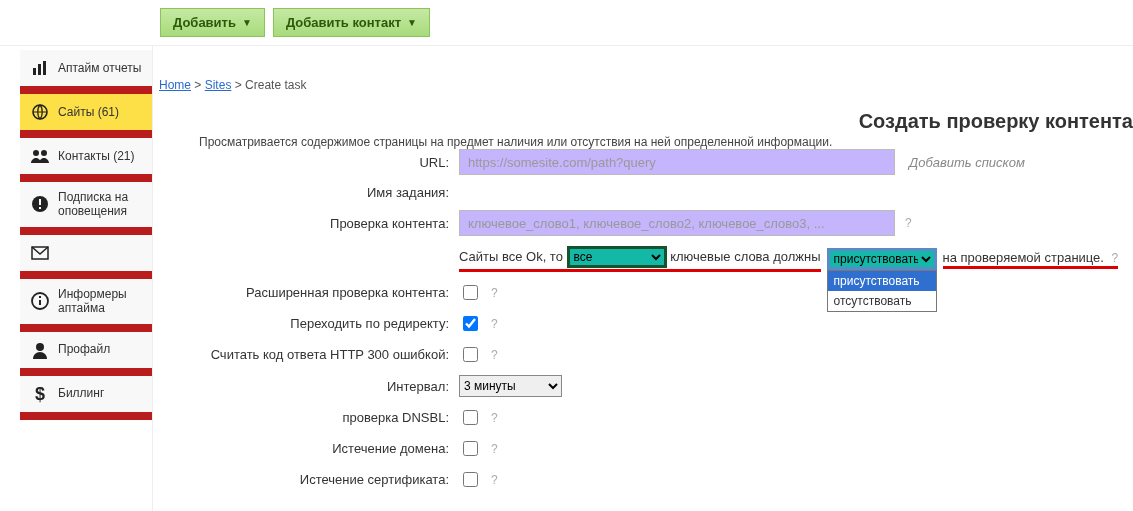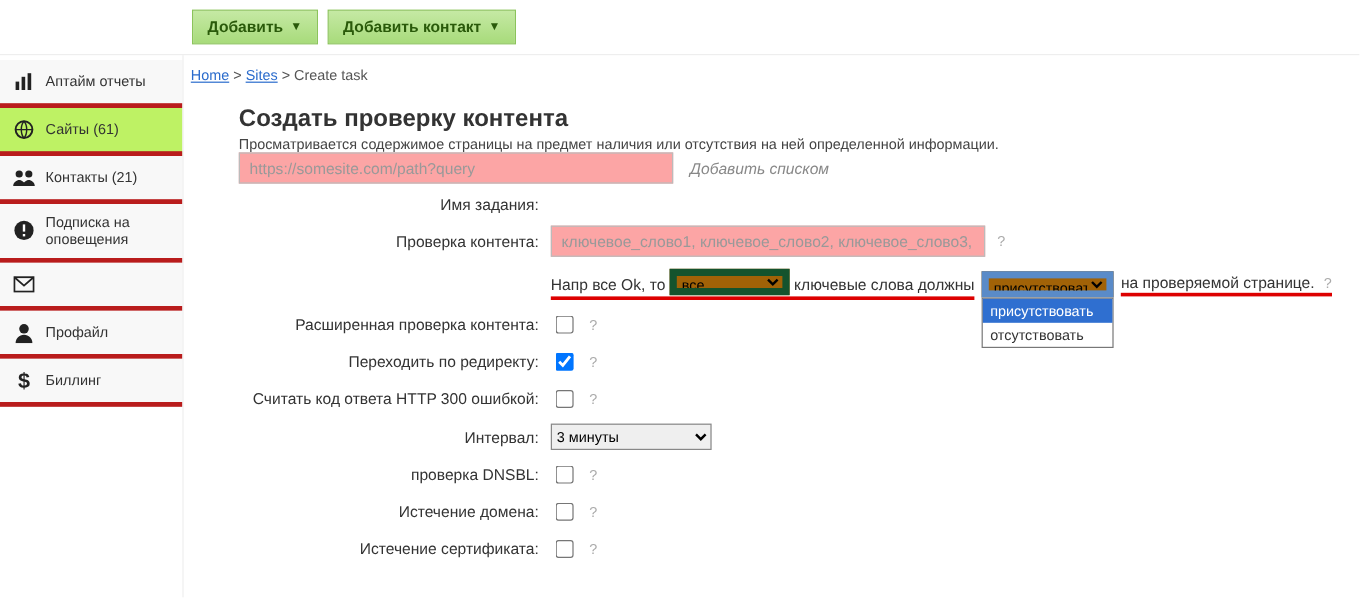--- a/index.html
+++ b/index.html
@@ -36,60 +36,63 @@
   }
   .sidebar {
     width: 152px;
     padding-top: 4px;
   }
   .side-item {
     display: flex;
     align-items: center;
     gap: 8px;
     padding: 8px 10px;
-    border-bottom: 4px solid #b91c1c;
+    border-bottom: 8px solid #b91c1c;
     background: #f8f8f8;
     cursor: pointer;
     font-size: 12px;
     color: #333;
     line-height: 1.2;
+    margin-left: 20px;
   }
   .side-item.active {
-    background: #bef264;
+    background: #fde047;
     font-weight: normal;
   }
   .side-item .icon {
     width: 20px;
     height: 20px;
     display: flex;
     align-items: center;
     justify-content: center;
     flex-shrink: 0;
   }
   .side-item .txt { flex: 1; }
   .main {
     flex: 1;
     border-left: 1px solid #eee;
     padding: 6px 0 20px 6px;
   }
   .breadcrumb {
     font-size: 12px;
     color: #555;
     padding: 4px 0 10px 0;
+    margin-top: 22px;
   }
   .breadcrumb a {
     color: #2a6bcc;
     text-decoration: underline;
   }
   .content-inner { padding-left: 40px; }
   h1.page-title {
     font-size: 20px;
     font-weight: bold;
     margin: 8px 0 2px 0;
     color: #333;
+    text-align: right;
   }
   .page-desc {
     font-size: 12px;
     color: #444;
   }
   .form-row {
     display: flex;
     align-items: center;
     margin-bottom: 10px;
   }
@@ -99,24 +102,24 @@
     padding-right: 10px;
     font-size: 13px;
     color: #333;
   }
   .form-field {
     display: flex;
     align-items: center;
     gap: 6px;
   }
   input[type=text].wide {
-    width: 362px;
+    width: 436px;
     height: 26px;
     border: 1px solid #bbb;
-    background: #fca5a5;
+    background: #c4b5fd;
     padding: 0 8px;
     font-size: 13px;
     color: #666;
   }
   input[type=text].wide::placeholder { color: #999; }
   .addlist {
     color: #888;
     font-style: italic;
     margin-left: 8px;
     cursor: pointer;
@@ -132,24 +135,24 @@
     align-items: center;
     gap: 6px;
     font-size: 13px;
     position: relative;
   }
   .sentence-row .seg1, .sentence-row .seg2 {
     border-bottom: 3px solid #d00;
     padding-bottom: 1px;
   }
   select.sel {
-    border: 6px solid #14532d;
+    border: 3px solid #14532d;
     height: 22px;
     font-size: 12px;
-    background: #a16207;
+    background: #14b8a6;
   }
   select.sel-wide { width: 100px; }
   select.sel-presence { width: 110px; border-color:#5a8bc8; }
   .dropdown-open {
     position: absolute;
     top: 22px;
     left: 0;
     background: #fff;
     border: 1px solid #777;
     width: 110px;
@@ -162,21 +165,21 @@
   }
   .dropdown-open .opt.sel {
     background: #2f6fd0;
     color: #fff;
   }
   .presence-wrap { position: relative; display:inline-block;border-radius:11px; }
   select.interval {
     border: 1px solid #888;
     height: 22px;
     font-size: 12px;
-    width: 134px;
+    width: 103px;
   }
   input[type=checkbox] {
     width: 15px; height: 15px;
   }
   svg { display:block; }
 </style>
 </head>
 <body>
 
 <div class="topbar">
@@ -238,20 +241,30 @@
 
     <div class="side-item">
       <span class="icon">
         <svg width="18" height="14" viewBox="0 0 18 14">
             <rect x="1" y="1" width="16" height="12" fill="none" stroke="#222" stroke-width="1.5"></rect>
             <path d="M1 1l8 7 8-7" fill="none" stroke="#222" stroke-width="1.5"></path>
           </svg>
       </span>
     </div>
 
+    <div class="side-item">
+      <span class="icon">
+        <svg width="18" height="18" viewBox="0 0 18 18">
+            <circle cx="9" cy="9" r="8" fill="none" stroke="#222" stroke-width="1.8"></circle>
+            <rect x="8" y="8" width="2" height="5" fill="#222"></rect>
+            <rect x="8" y="4" width="2" height="2" fill="#222"></rect>
+          </svg>
+      </span>
+      <span class="txt">Информеры аптайма</span>
+    </div>
 
     <div class="side-item">
       <span class="icon">
         <svg width="18" height="18" viewBox="0 0 18 18">
             <circle cx="9" cy="6" r="4" fill="#222"></circle>
             <path d="M2 18c0-4 3-7 7-7s7 3 7 7" fill="#222"></path>
           </svg>
       </span>
       <span class="txt">Профайл</span>
     </div>
@@ -274,20 +287,21 @@
       <a href="#">Sites</a>
       &gt;
       <span>Create task</span>
     </div>
 
     <div class="content-inner">
       <h1 class="page-title">Создать проверку контента</h1>
       <div class="page-desc">Просматривается содержимое страницы на предмет наличия или отсутствия на ней определенной информации.</div>
 
       <div class="form-row">
+        <div class="form-label">URL:</div>
         <div class="form-field">
           <input type="text" class="wide" placeholder="https://somesite.com/path?query" style="">
           <span class="addlist">Добавить списком</span>
         </div>
       </div>
 
       <div class="form-row">
         <div class="form-label">Имя задания:</div>
       </div>
 
@@ -296,21 +310,21 @@
         <div class="form-field">
           <input type="text" class="wide" placeholder="ключевое_слово1, ключевое_слово2, ключевое_слово3, ..." style="">
           <span class="qmark">?</span>
         </div>
       </div>
 
       <div class="form-row">
         <div class="form-label"></div>
         <div class="form-field sentence-row">
           <span class="seg1">
-            <span>Напр все Ok, то</span>
+            <span>Сайты все Ok, то</span>
             <select class="sel sel-wide">
               <option>все</option>
             </select>
             <span>ключевые слова должны</span>
           </span>
           <span class="presence-wrap">
             <select class="sel sel-presence">
               <option>присутствовать</option>
             </select>
             <div class="dropdown-open">

